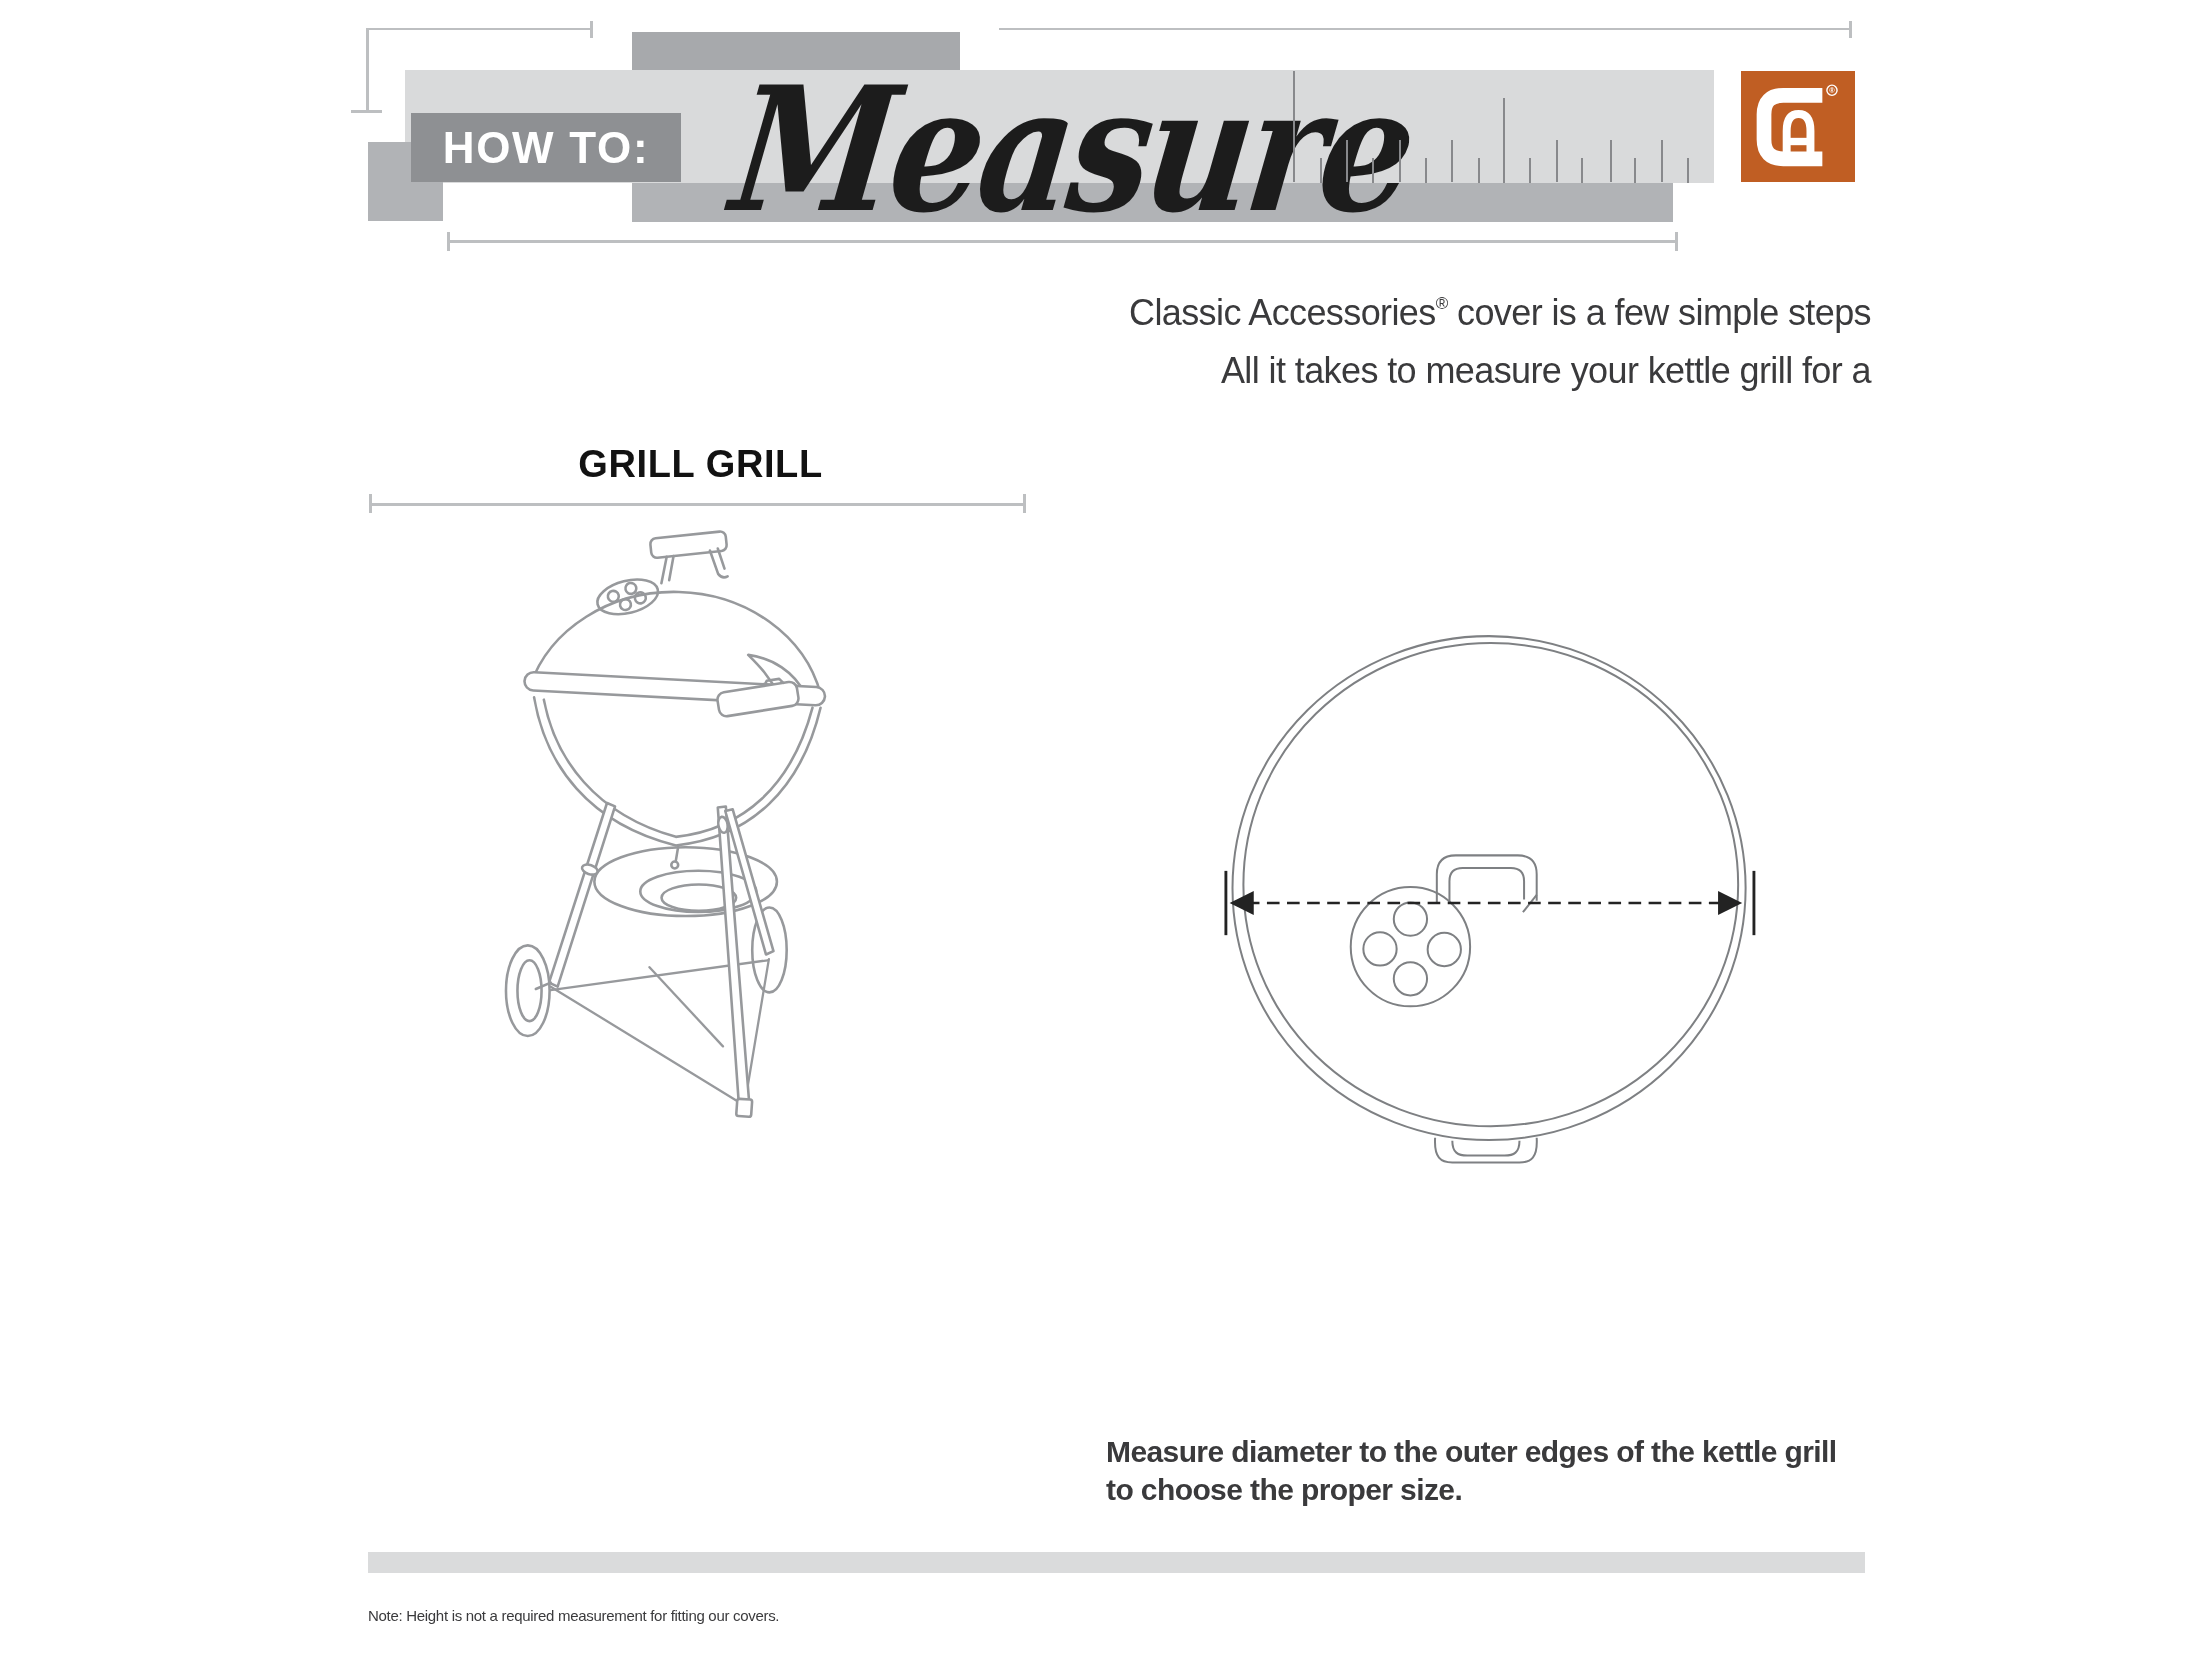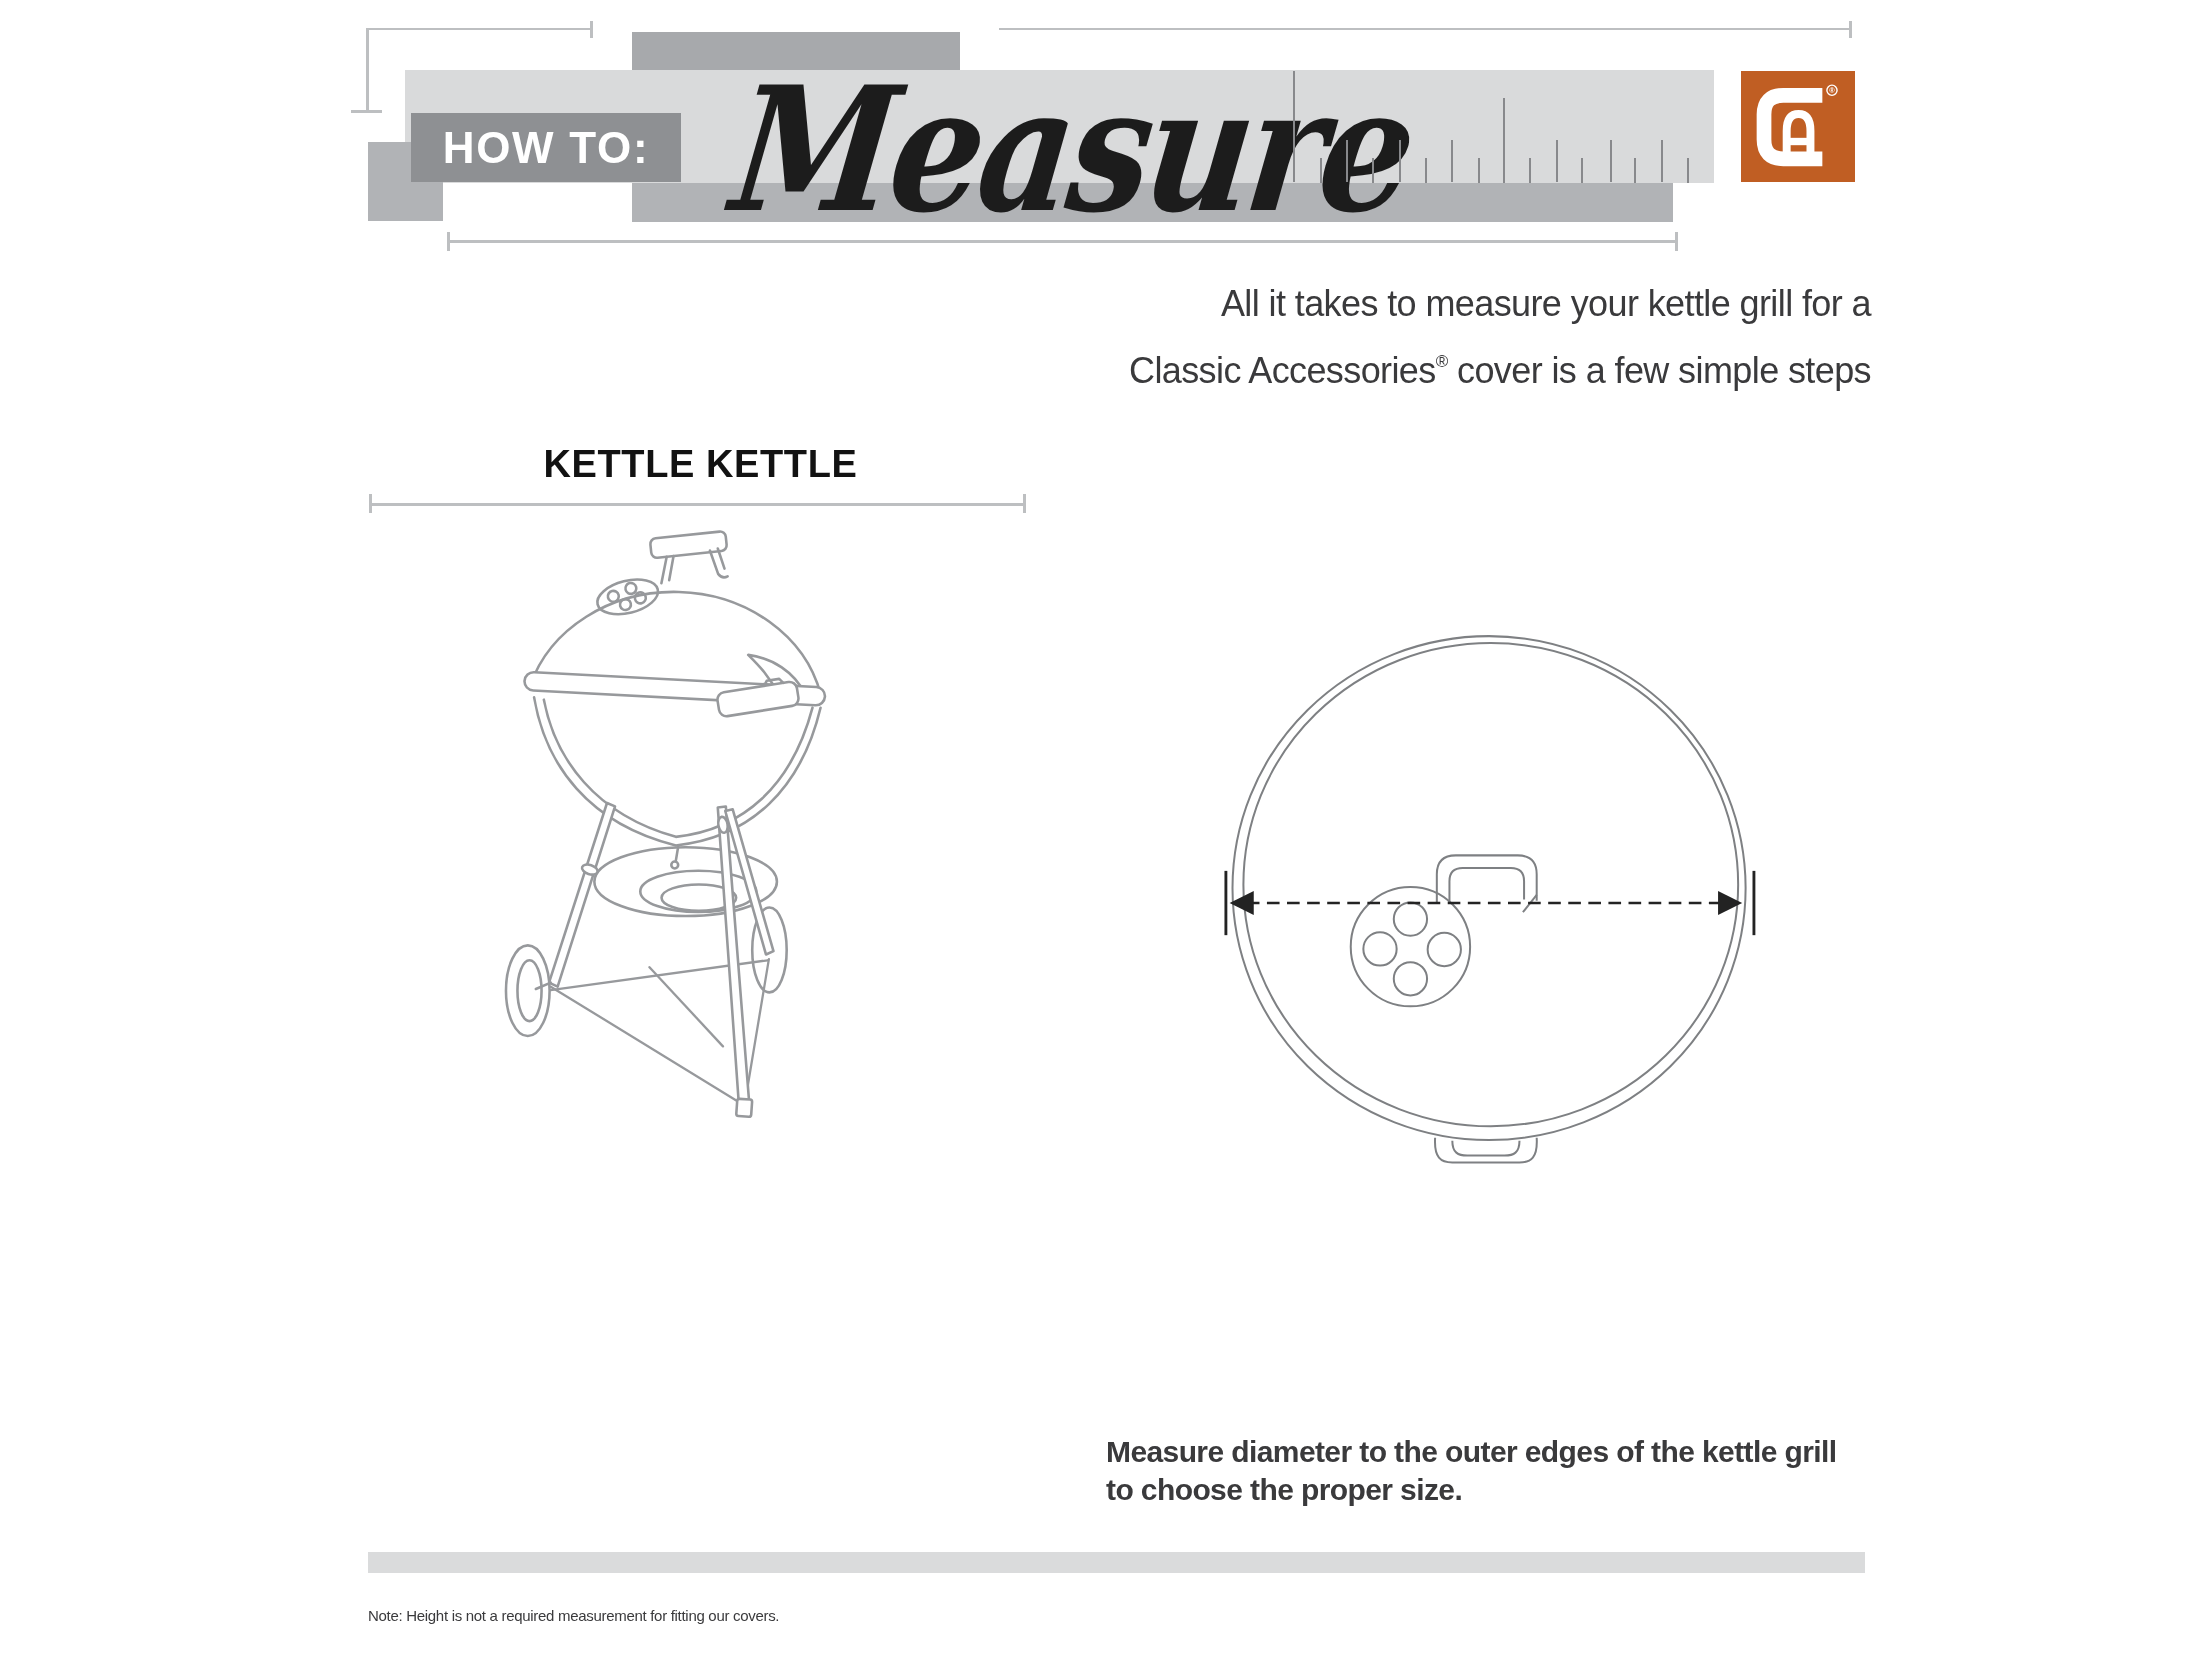--- a/index.html
+++ b/index.html
@@ -70,25 +70,25 @@
       <circle cx="160" cy="34" r="9" fill="none" stroke="#ffffff" stroke-width="2.5"></circle>
       <text x="160" y="39" font-size="13" fill="#ffffff" text-anchor="middle" font-family="Liberation Sans, sans-serif" font-weight="bold">®</text>
     </svg>
   </div>
 
   <div class="abs dimline" style="left:449px;top:240px;width:1228px;height:2.9px;"></div>
   <div class="abs dimline" style="left:447px;top:232px;width:3.4px;height:19px;"></div>
   <div class="abs dimline" style="left:1675px;top:232px;width:3.4px;height:19px;"></div>
 
   <div class="abs subtitle">
+    <div><span>Classic Accessories</span><sup>®</sup><span> cover is a few simple steps</span></div>
     <div>All it takes to measure your kettle grill for a</div>
-    <div><span>Classic Accessories</span><sup>®</sup><span> cover is a few simple steps</span></div>
-  </div>
-
-  <div class="abs kg-label">KETTLE KETTLE</div>
+  </div>
+
+  <div class="abs kg-label">GRILL GRILL</div>
   <div class="abs dimline" style="left:370px;top:503px;width:656px;height:2.9px;"></div>
   <div class="abs dimline" style="left:369px;top:494px;width:3.4px;height:19px;"></div>
   <div class="abs dimline" style="left:1023px;top:494px;width:3.4px;height:19px;"></div>
 
   <div class="abs" style="left:491px;top:524px;">
     <svg width="356" height="597" viewBox="0 0 620 1040">
       <g fill="none" stroke="#97999c" stroke-width="4.5" stroke-linecap="round" stroke-linejoin="round">
 
         <path d="M 68,282 A 262,230 0 0 1 574,296"></path>
 

